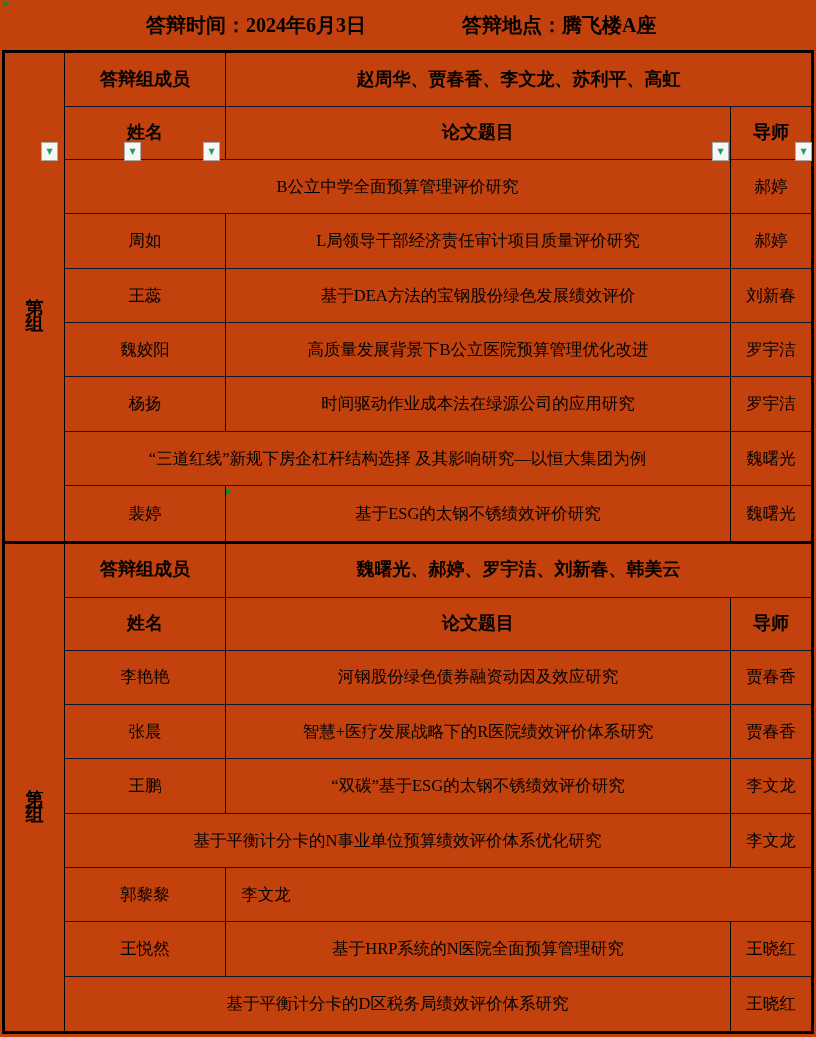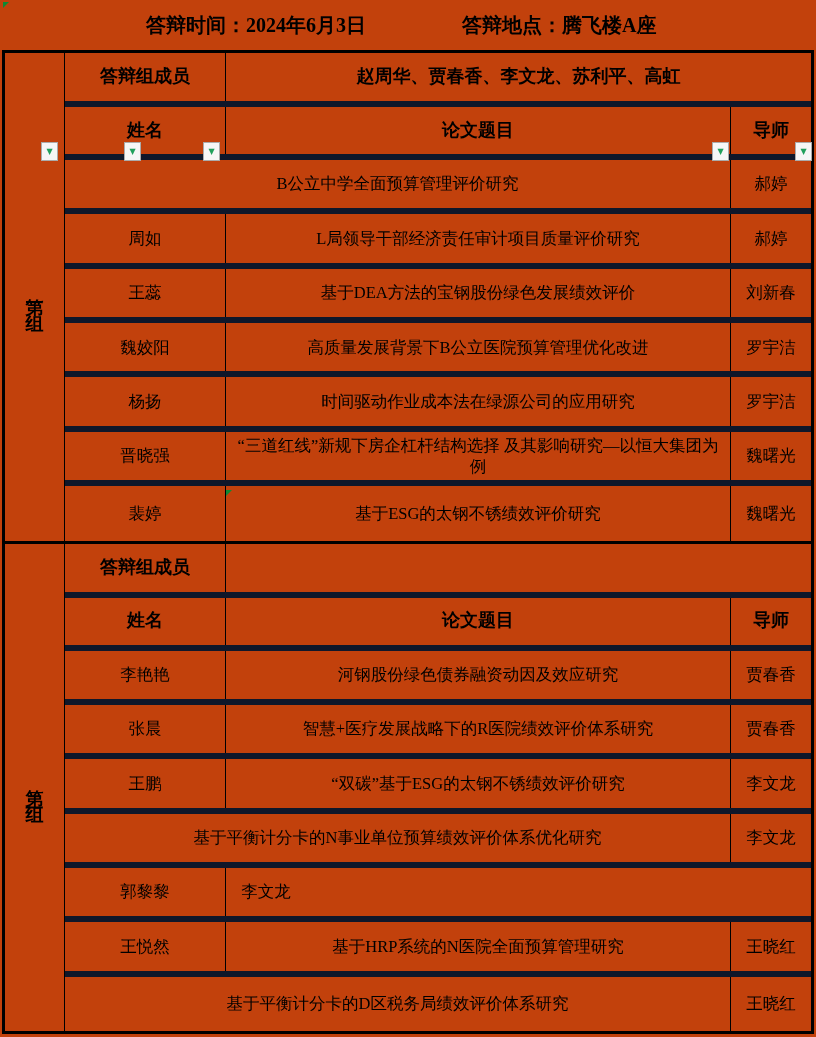--- a/index.html
+++ b/index.html
@@ -36,21 +36,21 @@
   .group-label {
     writing-mode:vertical-lr; text-orientation:upright;
     font-weight:bold; font-size:18px; letter-spacing:9px;
     line-height:1;
   }
   .group-body {
     flex:1; display:grid;
     grid-template-rows:54px 53px repeat(7,1fr);
     min-height:0;
   }
-  .row { display:flex; border-bottom:6px solid #0f172a; min-height:0; }
+  .row { display:flex; border-bottom:1px solid #0f172a; min-height:0; }
   .row:last-child { border-bottom:none; }
   .cell {
     display:flex; align-items:center; justify-content:center;
     text-align:center; line-height:1.3;
   }
   .c-name  { width:161px; border-right:1px solid #000; }
   .c-title { flex:1; border-right:1px solid #000; padding:0 6px; }
   .c-super { width:80px; }
   .c-members { flex:1; padding:0 6px; }
   .hdr  { font-weight:bold; font-size:18px; }
@@ -118,39 +118,39 @@
           <div class="cell c-name data">魏姣阳</div>
           <div class="cell c-title data">高质量发展背景下B公立医院预算管理优化改进</div>
           <div class="cell c-super data">罗宇洁</div>
         </div>
         <div class="row">
           <div class="cell c-name data">杨扬</div>
           <div class="cell c-title data">时间驱动作业成本法在绿源公司的应用研究</div>
           <div class="cell c-super data">罗宇洁</div>
         </div>
         <div class="row">
-          <div class="cell c-name data">晋晓强</div>
           <div class="cell c-title data">“三道红线”新规下房企杠杆结构选择 及其影响研究—以恒大集团为例</div>
           <div class="cell c-super data">魏曙光</div>
         </div>
         <div class="row">
           <div class="cell c-name data">裴婷</div>
           <div class="cell c-title data">基于ESG的太钢不锈绩效评价研究</div>
           <div class="cell c-super data">魏曙光</div>
         </div>
       </div>
     </div>
 
     <div class="group-section second">
       <div class="group-col">
         <span class="group-label">第二组</span>
       </div>
       <div class="group-body">
         <div class="row">
           <div class="cell c-name hdr">答辩组成员</div>
+          <div class="cell c-members hdr">魏曙光、郝婷、罗宇洁、刘新春、韩美云</div>
         </div>
         <div class="row">
           <div class="cell c-name hdr">姓名</div>
           <div class="cell c-title hdr">论文题目</div>
           <div class="cell c-super hdr">导师</div>
         </div>
 
         <div class="row">
           <div class="cell c-name data">李艳艳</div>
           <div class="cell c-title data">河钢股份绿色债券融资动因及效应研究</div>

